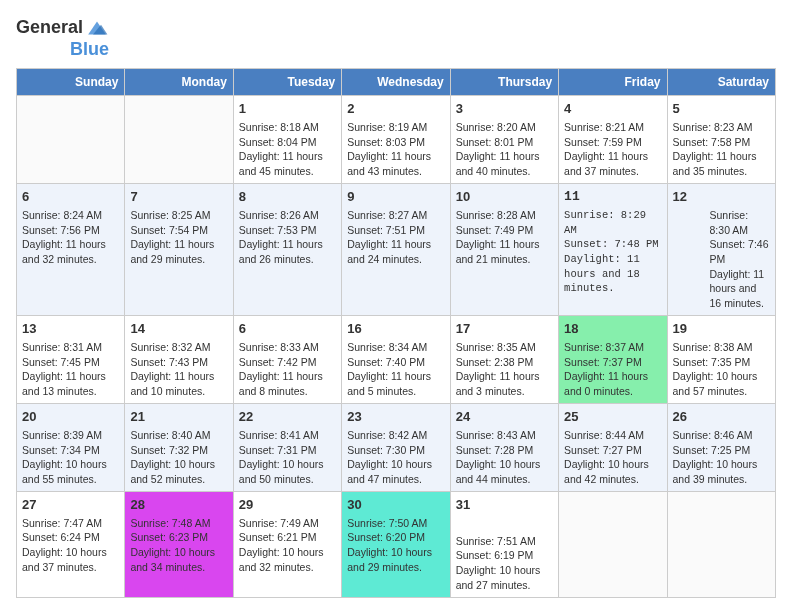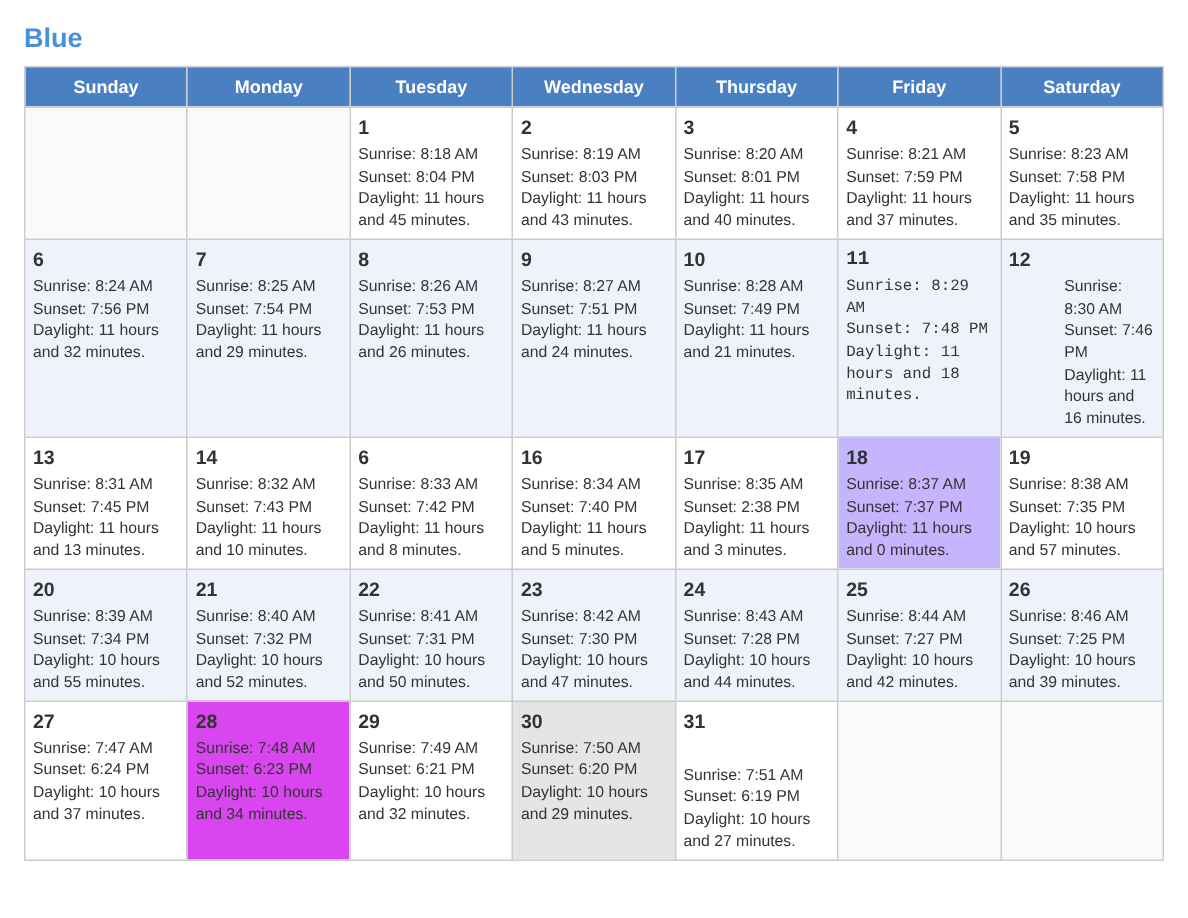--- a/index.html
+++ b/index.html
@@ -47,21 +47,21 @@
     }
     .calendar {
       width: 100%;
       border-collapse: collapse;
       margin-top: 8px;
       font-size: 11px;
     }
     .calendar th {
       background-color: #4a7fc1;
       color: #fff;
-      text-align: center;
+      text-align: right;
       padding: 6px 6px;
       font-size: 12px;
       font-weight: bold;
       border: 1px solid #ccc;
     }
     .calendar td {
       border: 1px solid #ccc;
       vertical-align: top;
       padding: 4px 5px;
       width: 108px;
@@ -91,20 +91,27 @@
     .calendar thead tr th {
       background-color: #4a7fc1;
     }
   </style>
 </head>
 <body>
 
 <div class="header">
   <div class="logo">
     <div>
+      <div style="display:flex;align-items:center;">
+        <span class="logo-text">General</span>
+        <svg class="logo-icon" viewBox="0 0 30 24" xmlns="http://www.w3.org/2000/svg">
+          <polygon points="4,20 15,4 26,20" fill="#4a90d9" opacity="0.85"></polygon>
+          <polygon points="10,20 20,8 28,20" fill="#2a6db5" opacity="0.7"></polygon>
+        </svg>
+      </div>
       <div style="display:flex;justify-content:flex-end;">
         <span class="logo-text" style="color:#4a90d9;font-size:18px;font-weight:bold;">Blue</span>
       </div>
     </div>
   </div>
   <div class="title-block">
     <div class="month-title"></div>
     <div class="subtitle"></div>
   </div>
 </div>
@@ -224,21 +231,21 @@
           <div class="day-info" style="white-space: pre-line;">Sunrise: 8:34 AM
 Sunset: 7:40 PM
 Daylight: 11 hours and 5 minutes.</div>
         </td>
         <td style="background-color: rgb(255, 255, 255);">
           <span class="day-num">17</span>
           <div class="day-info" style="white-space: pre-line;">Sunrise: 8:35 AM
 Sunset: 2:38 PM
 Daylight: 11 hours and 3 minutes.</div>
         </td>
-        <td style="background-color: #c4b5fd; margin-top: 16px;">
+        <td style="background-color: #86efac; margin-top: 16px;">
           <span class="day-num">18</span>
           <div class="day-info" style="white-space: pre-line;">Sunrise: 8:37 AM
 Sunset: 7:37 PM
 Daylight: 11 hours and 0 minutes.</div>
         </td>
         <td style="background-color: rgb(255, 255, 255);">
           <span class="day-num">19</span>
           <div class="day-info" style="white-space: pre-line;">Sunrise: 8:38 AM
 Sunset: 7:35 PM
 Daylight: 10 hours and 57 minutes.</div>
@@ -300,21 +307,21 @@
           <div class="day-info" style="white-space: pre-line;">Sunrise: 7:48 AM
 Sunset: 6:23 PM
 Daylight: 10 hours and 34 minutes.</div>
         </td>
         <td style="background-color: rgb(255, 255, 255);">
           <span class="day-num">29</span>
           <div class="day-info" style="white-space: pre-line;">Sunrise: 7:49 AM
 Sunset: 6:21 PM
 Daylight: 10 hours and 32 minutes.</div>
         </td>
-        <td style="background-color: #e5e5e5;">
+        <td style="background-color: #5eead4;">
           <span class="day-num">30</span>
           <div class="day-info" style="white-space: pre-line;">Sunrise: 7:50 AM
 Sunset: 6:20 PM
 Daylight: 10 hours and 29 minutes.</div>
         </td>
         <td style="background-color: rgb(255, 255, 255);">
           <span class="day-num">31</span>
           <div class="day-info" style="white-space: pre-line; margin-top: 20px;">Sunrise: 7:51 AM
 Sunset: 6:19 PM
 Daylight: 10 hours and 27 minutes.</div>

